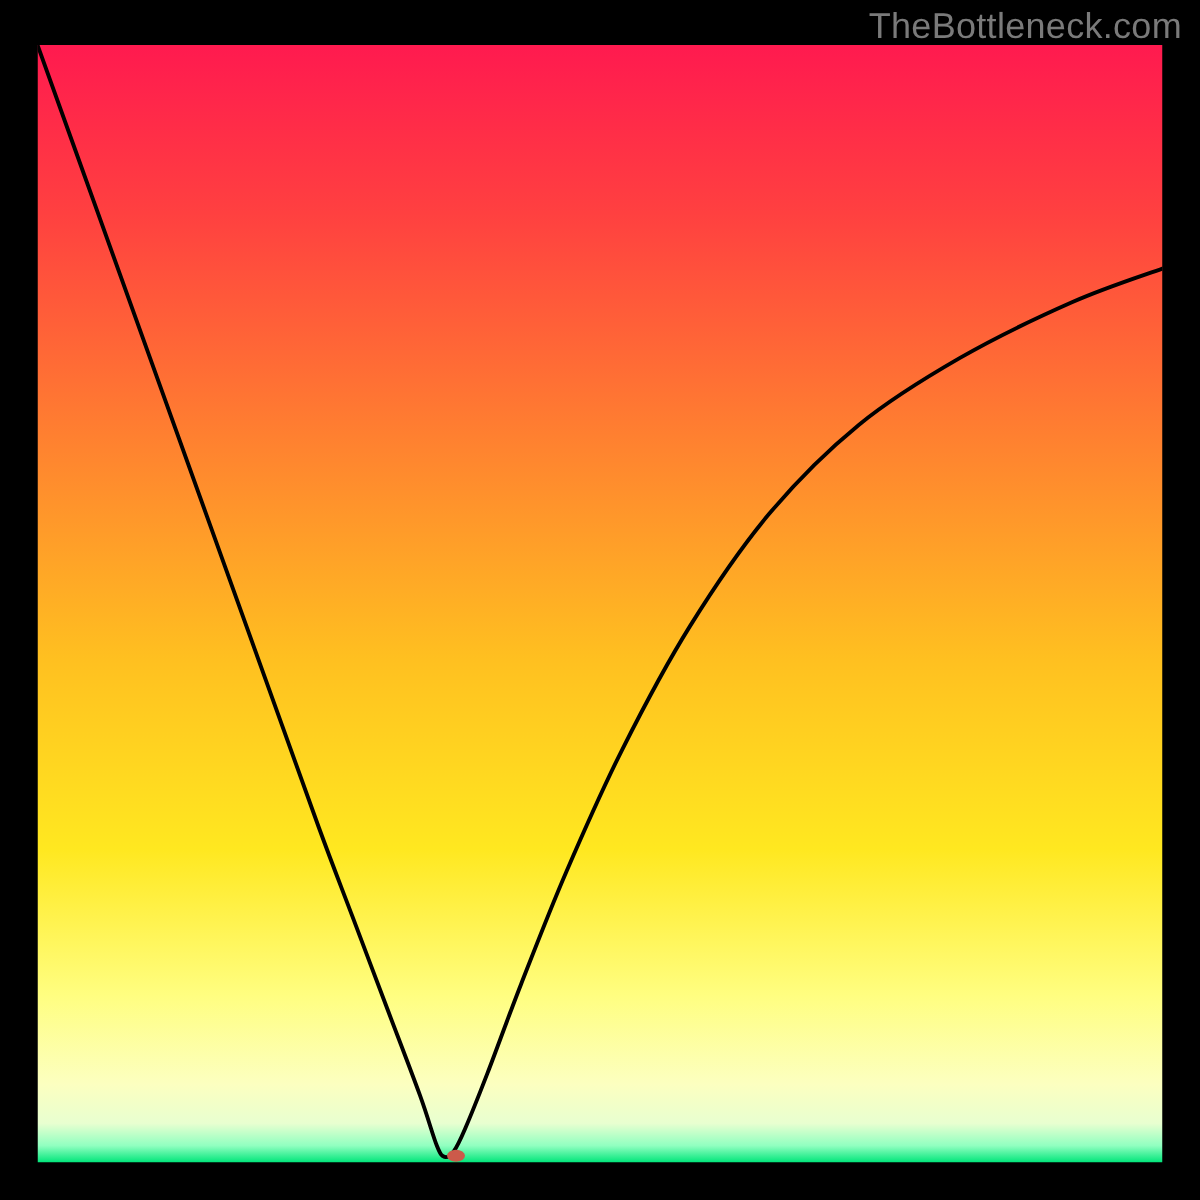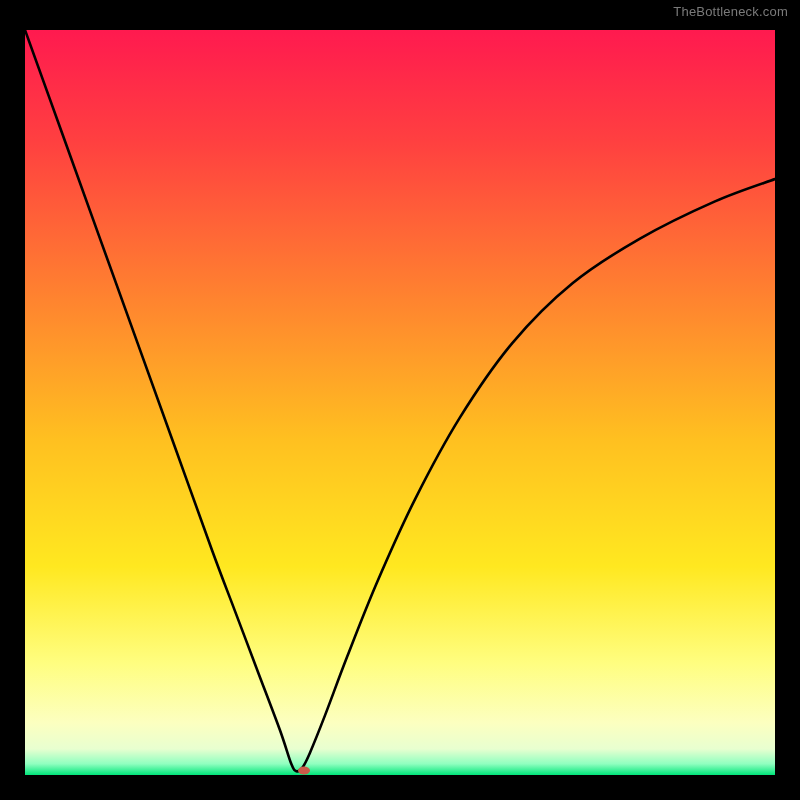--- a/index.html
+++ b/index.html
@@ -15,21 +15,21 @@
     position: relative;
     width: 800px;
     height: 800px;
     background: #000;
   }
   .attribution {
     position: absolute;
     top: 4px;
     right: 12px;
     color: #7a7a7a;
-    font-size: 13px;
+    font-size: 24px;
     font-weight: 500;
     letter-spacing: 0.2px;
   }
   .plot {
     position: absolute;
     left: 25px;
     top: 30px;
     width: 750px;
     height: 745px;
   }

